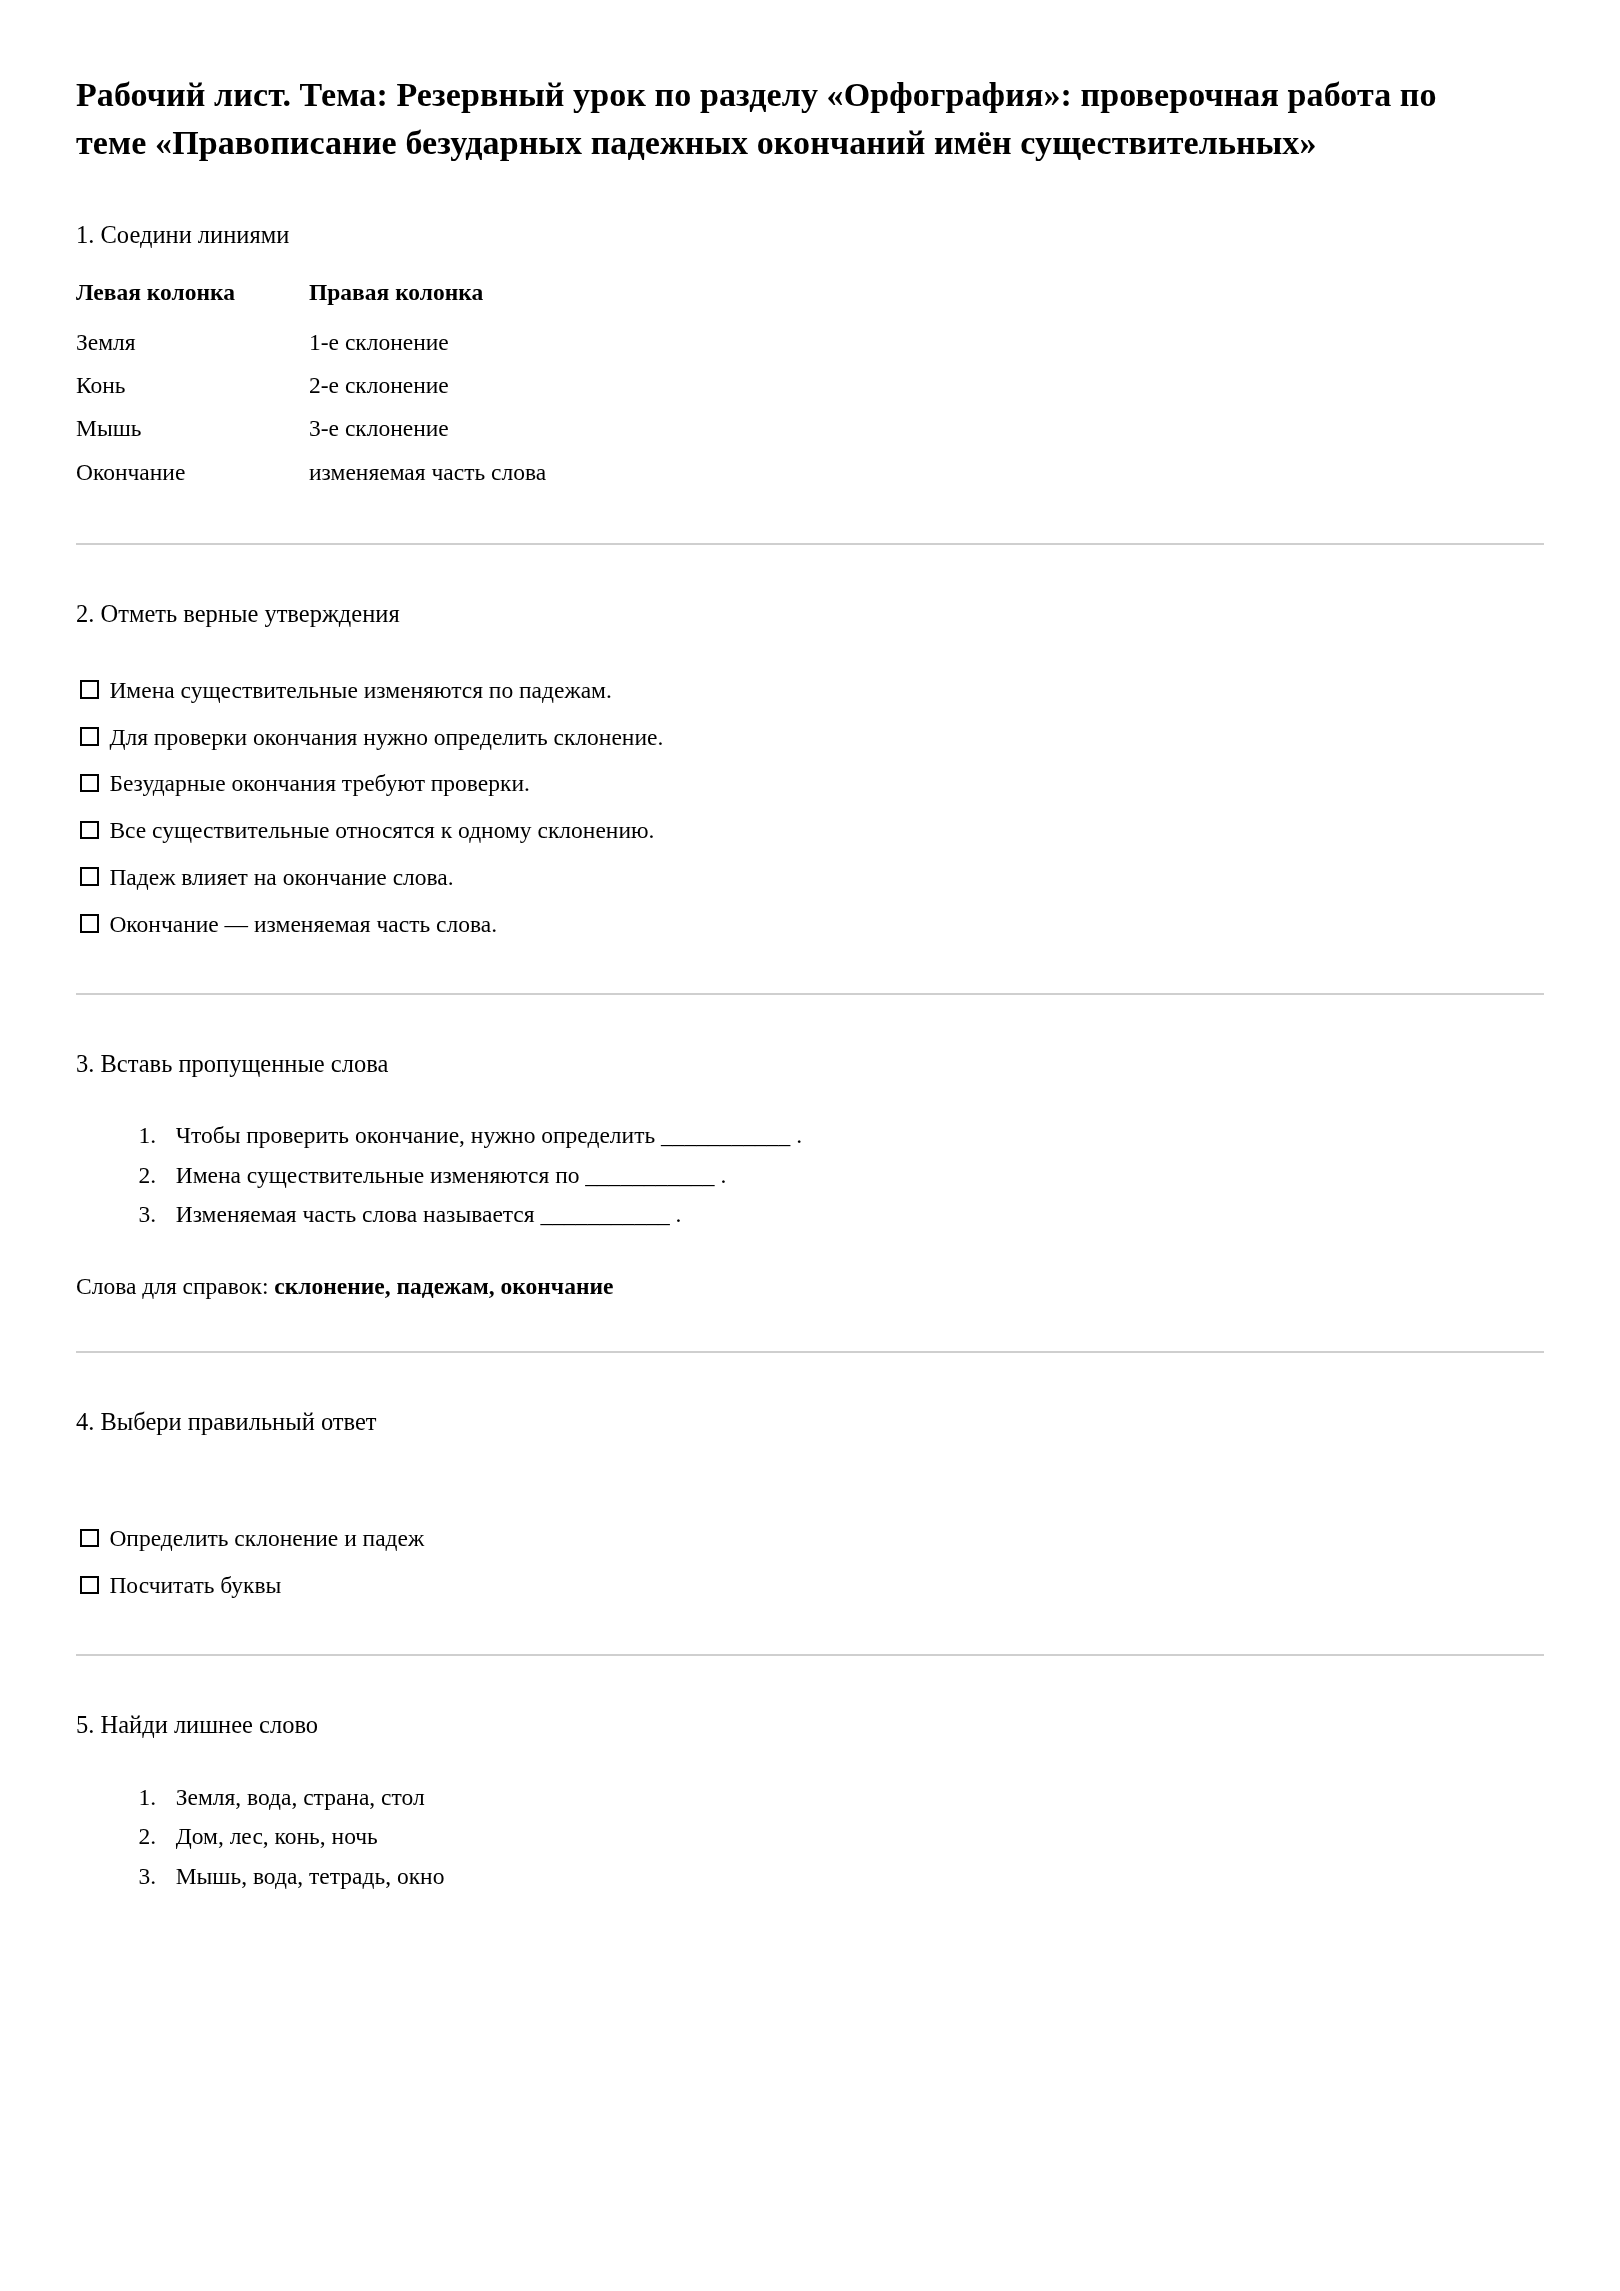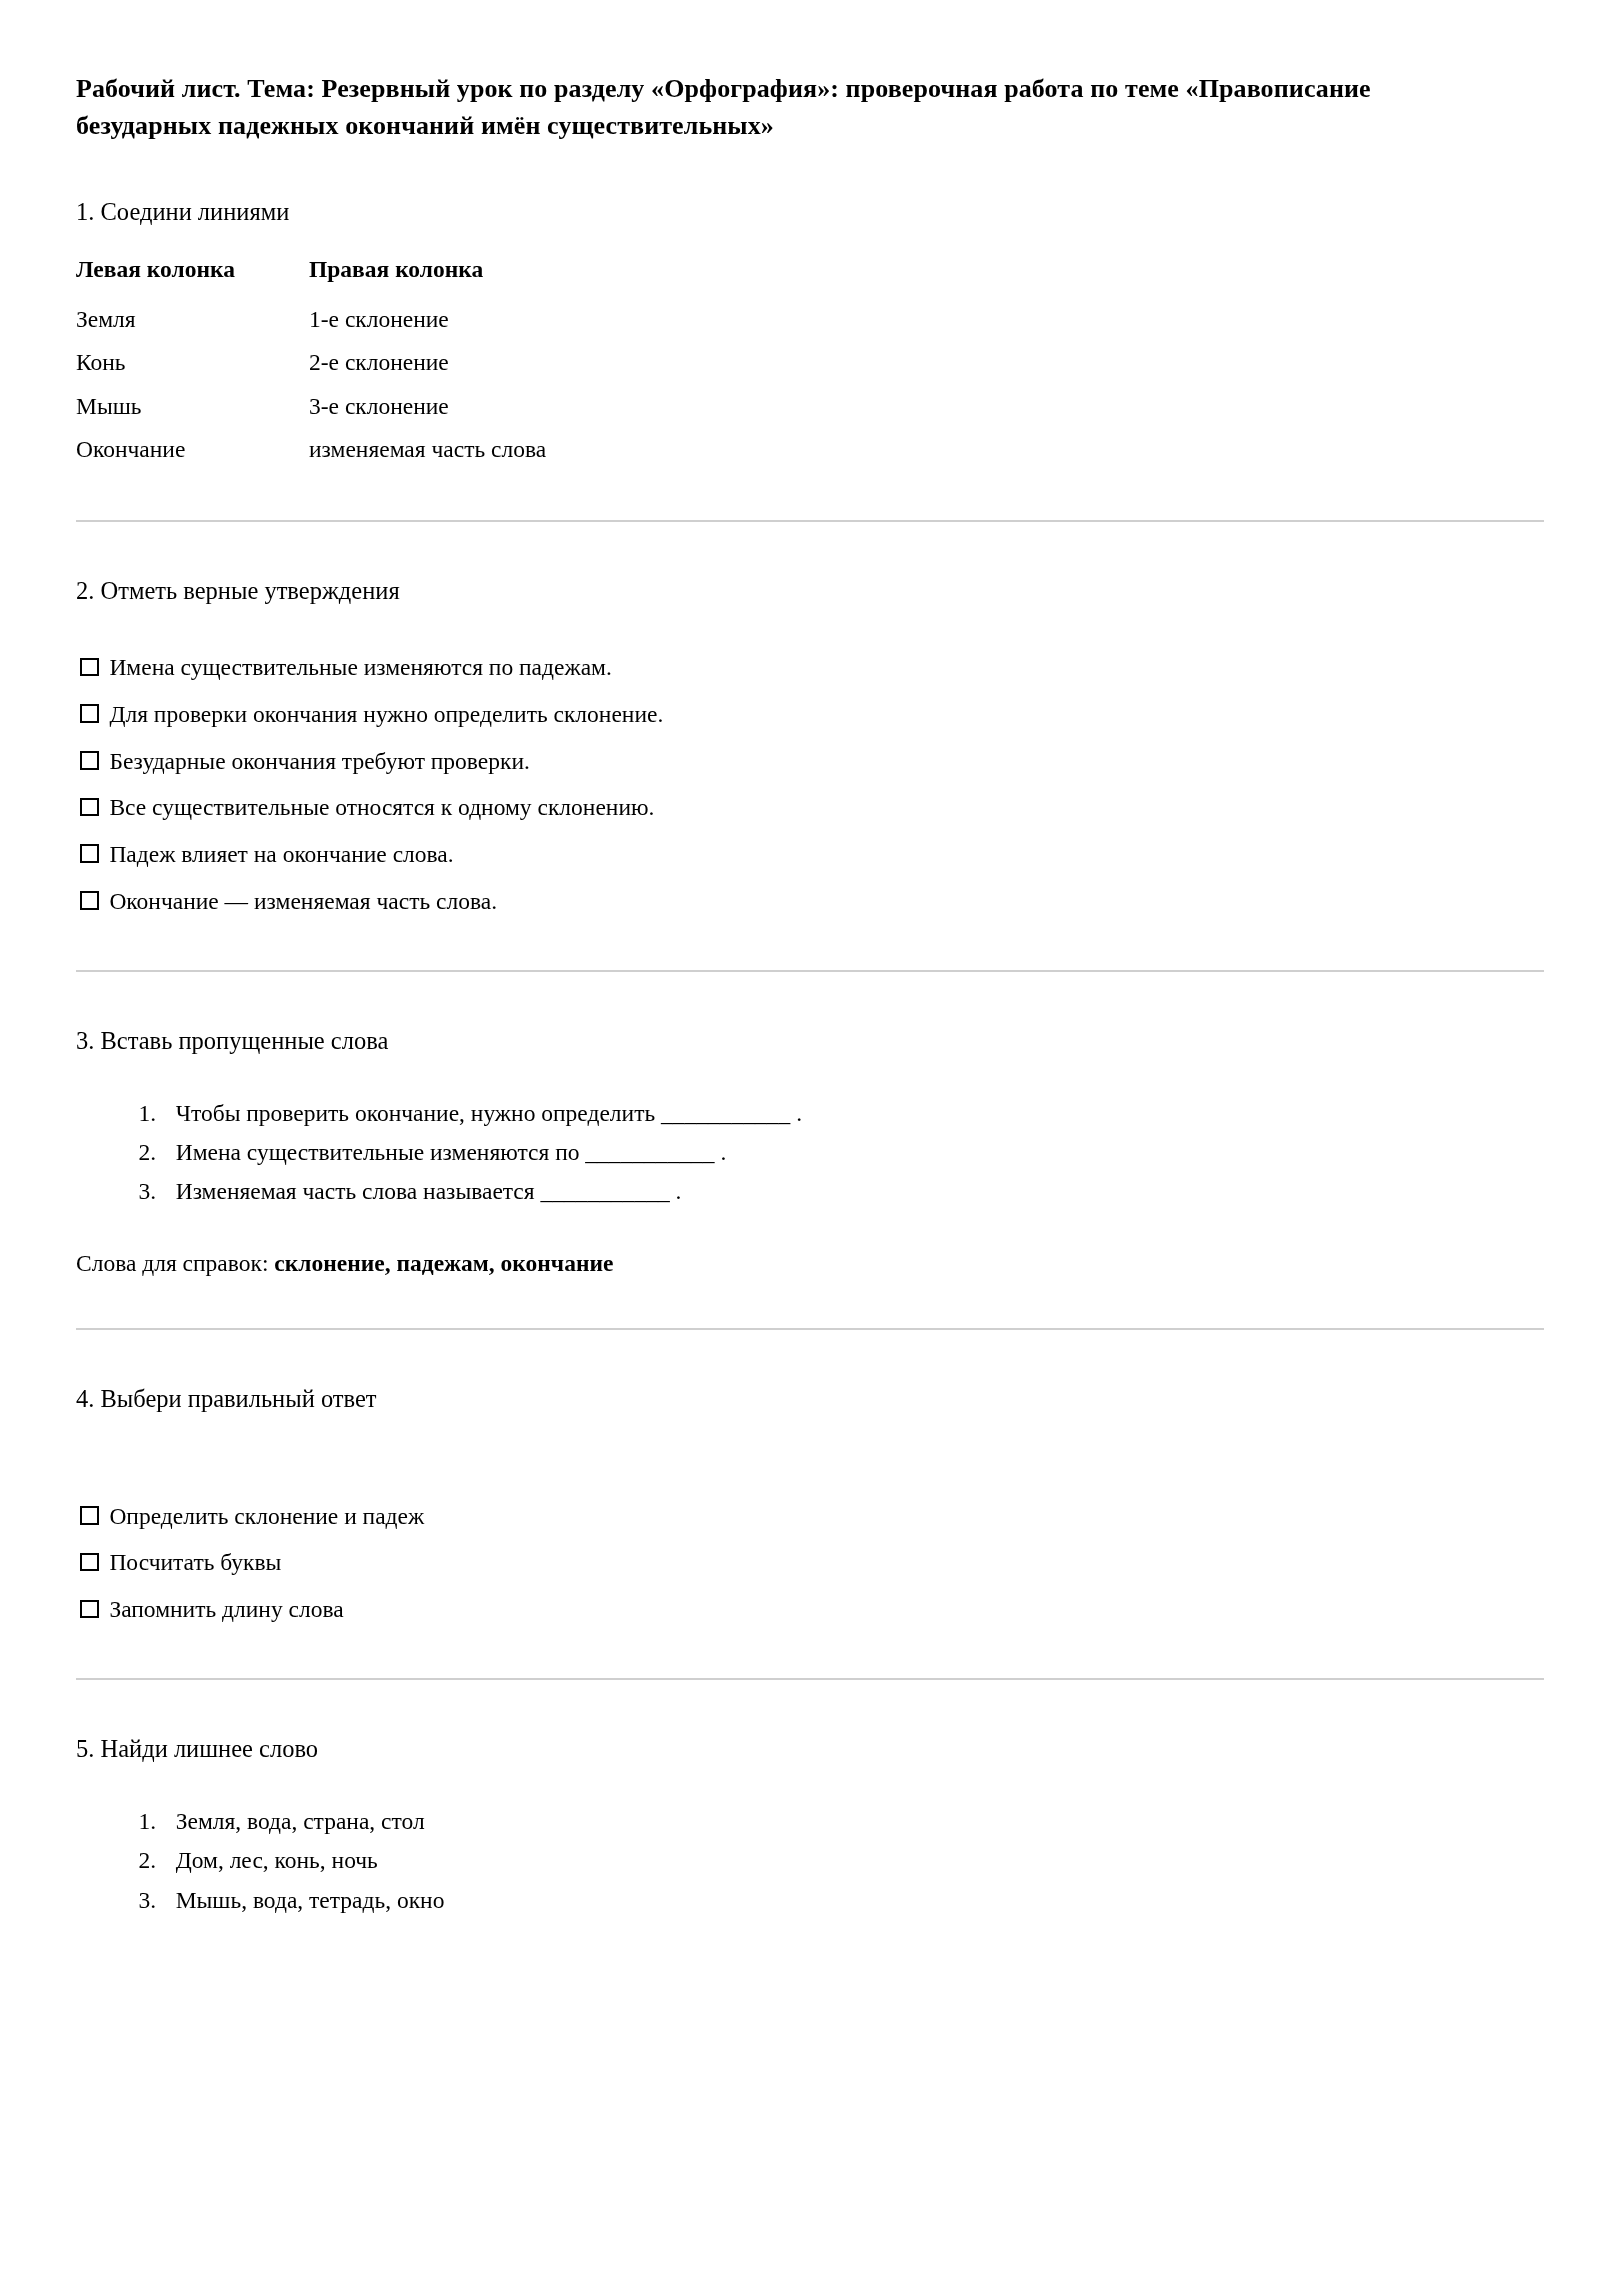--- a/index.html
+++ b/index.html
@@ -17,21 +17,21 @@
   .page {
     box-sizing: border-box;
     width: 1620px;
     min-height: 2292px;
     padding: 71px 76px 0 76px;
     background: #ffffff;
   }
 
   
   .doc-title {
-    font-size: 26px;
+    font-size: 34px;
     font-weight: bold;
     line-height: 1.42;
     margin: 0 0 0 0;
     letter-spacing: 0.1px;
     max-width: 1392px;
   }
 
   
   .section-heading {
     font-size: 24.5px;
@@ -214,23 +214,20 @@
     <h2 class="section-heading">4. Выбери правильный ответ</h2>
     <div class="sp-2"></div>
     <div class="sp-2"></div>
     <ul class="check-list">
       <li>
         <span class="cb"></span><span>Определить склонение и падеж</span>
       </li>
       <li>
         <span class="cb"></span><span>Посчитать буквы</span>
       </li>
-      <li>
-        <span class="cb"></span><span>Запомнить длину слова</span>
-      </li>
     </ul>
   </section>
 
   <div class="divider-wrap">
     <hr class="divider">
   </div>
 
   <section>
     <h2 class="section-heading">5. Найди лишнее слово</h2>
     <div class="sp-2"></div>

